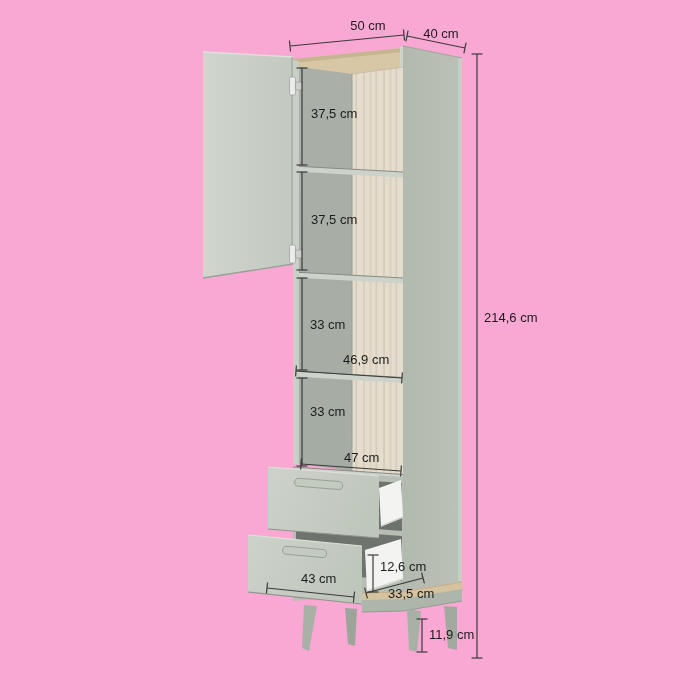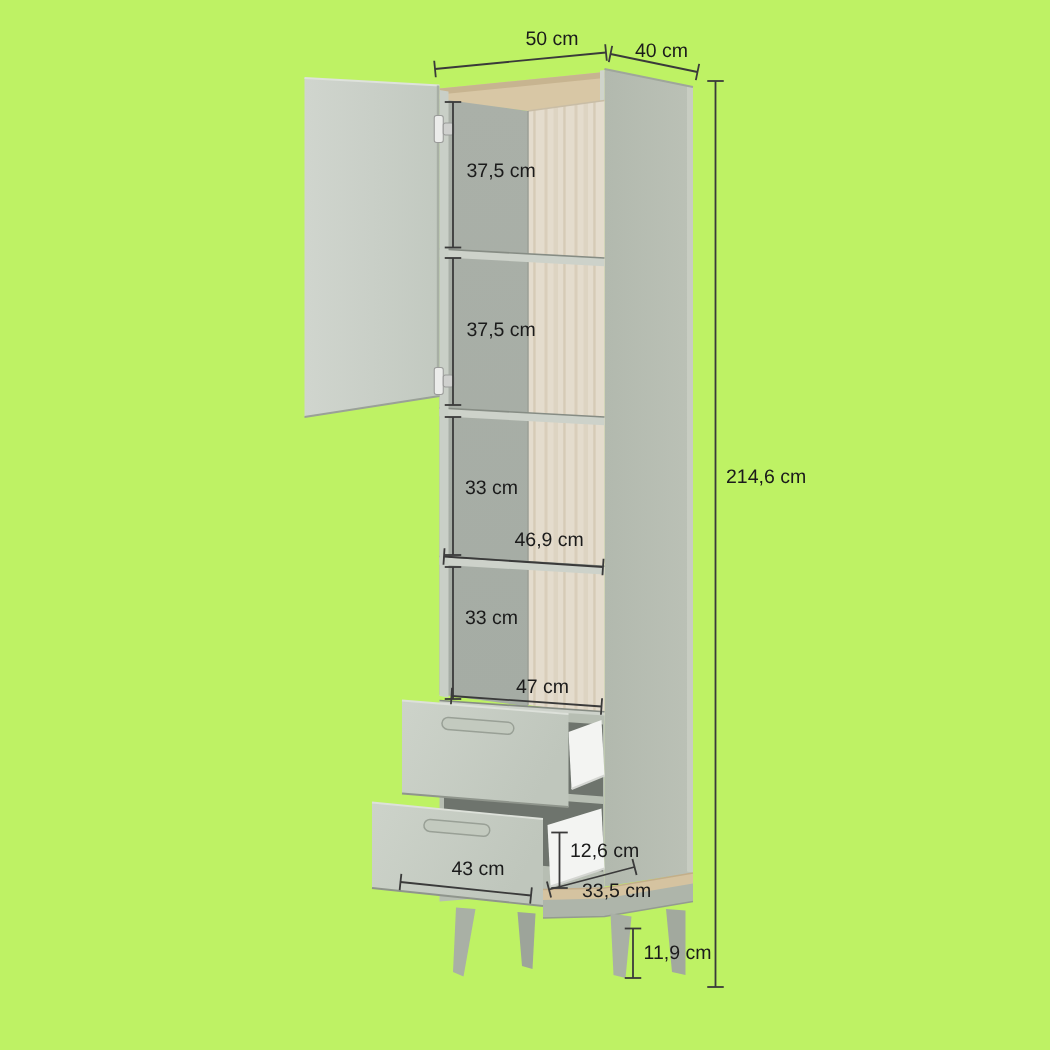--- a/index.html
+++ b/index.html
@@ -1,16 +1,16 @@
 <!DOCTYPE html>
 <html><head>
 <meta charset="utf-8">
 <style>
   html,body{margin:0;padding:0;background:#ffffff;}
-  .stage{width:700px;height:700px;position:relative;background:#bef264;overflow:hidden;}
+  .stage{width:700px;height:700px;position:relative;background:#f9a8d4;overflow:hidden;}
   svg{display:block;}
   text{font-family:"Liberation Sans", sans-serif;font-size:13px;fill:#1b1b1b;}
   .dimline{stroke:#3a3a3a;stroke-width:1.2;fill:none;}
 </style>
 </head>
 <body>
 
 <div class="stage">
 <svg width="700" height="700" viewBox="0 0 700 700">
   <defs>

